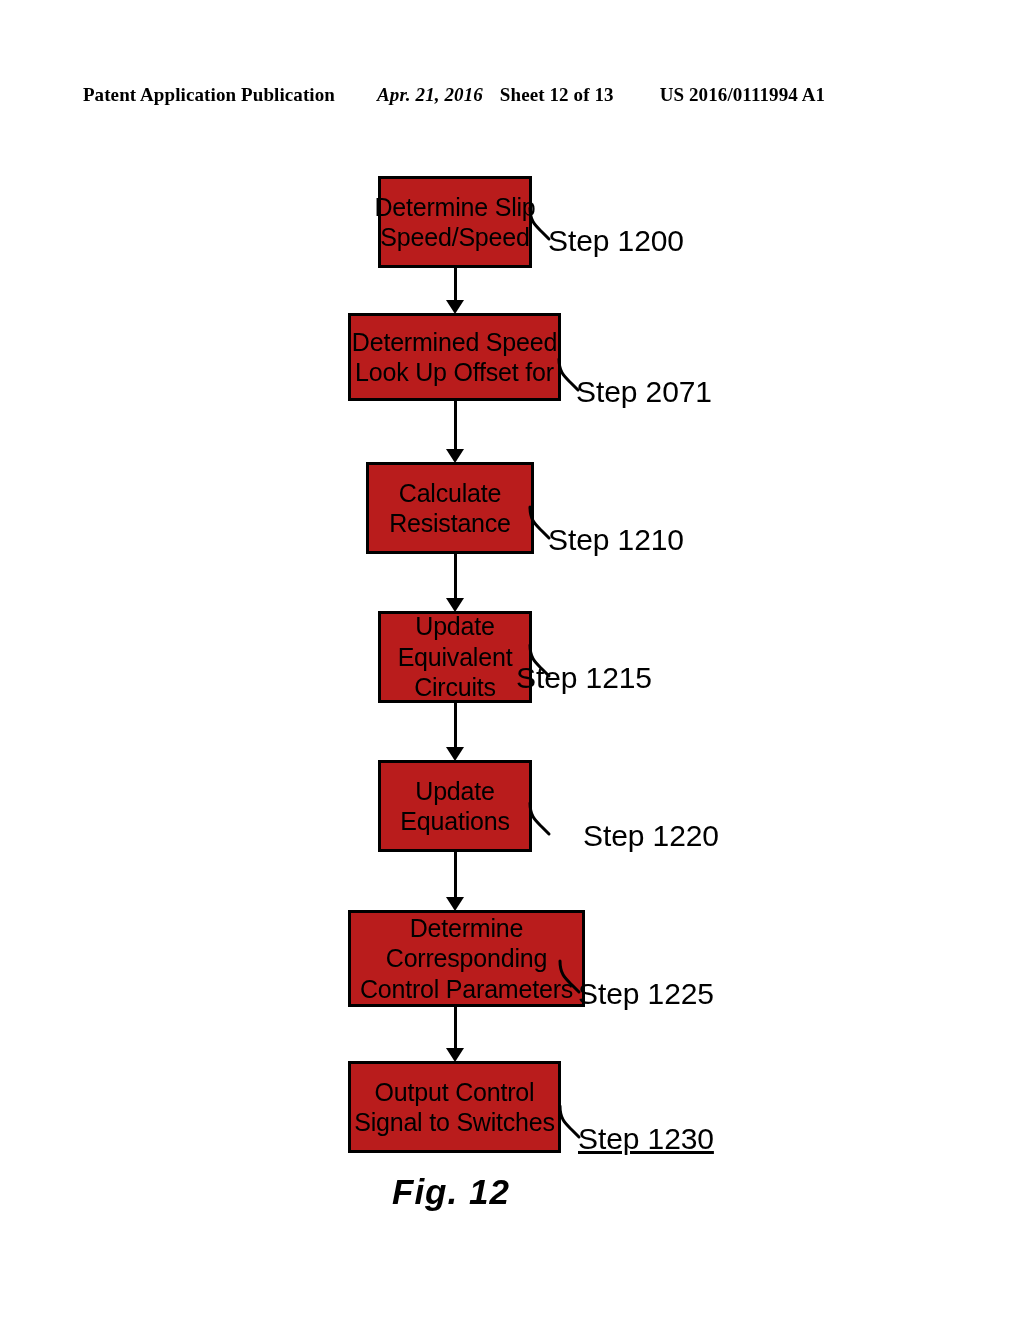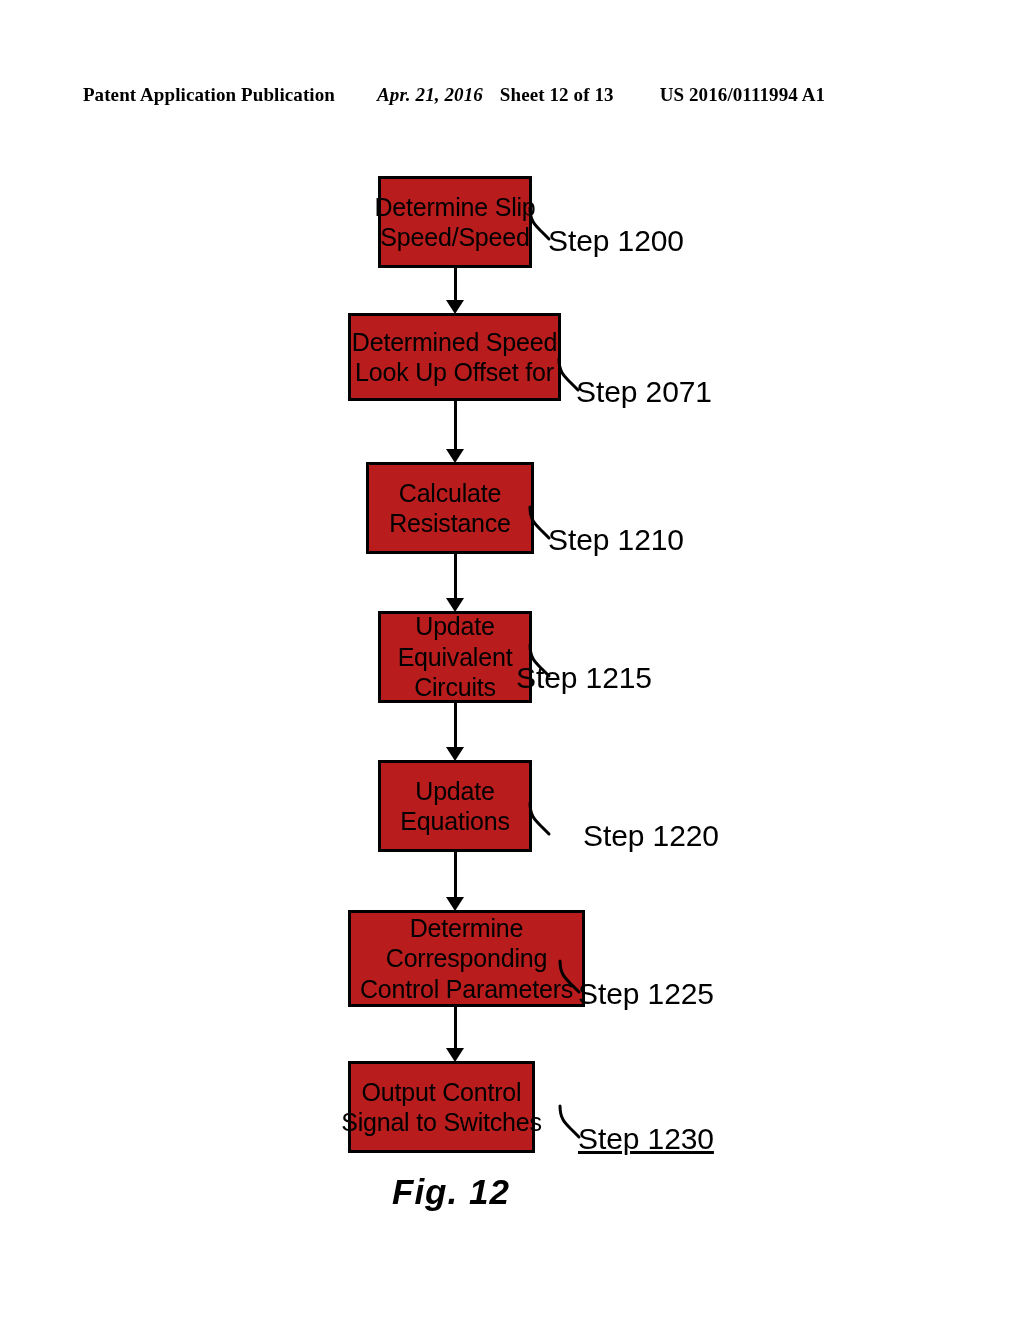--- a/index.html
+++ b/index.html
@@ -164,21 +164,21 @@
     <div class="fc-steplabel" style="left: 548px; top: 819px; margin-left: 35px;">Step 1220</div>
     <div class="fc-box" style="left: 348px; top: 910px; width: 237px; height: 97px;">
       <span class="ln">Determine</span>
       <span class="ln">Corresponding</span>
       <span class="ln">Control Parameters</span>
     </div>
     <div class="fc-leader" style="left: 557px; top: 959px;"><svg width="34" height="40" viewBox="0 0 34 40">
         <path d="M3 2 C 3 16, 9 20, 16 27 L 22 33" fill="none" stroke="#000000" stroke-width="3" stroke-linecap="round"></path>
       </svg></div>
     <div class="fc-steplabel" style="left: 578px; top: 977px;">Step 1225</div>
-    <div class="fc-box" style="left: 348px; top: 1061px; width: 187px; height: 92px;">
+    <div class="fc-box" style="left: 348px; top: 1061px; width: 213px; height: 92px;">
       <span class="ln">Output Control</span>
       <span class="ln">Signal to Switches</span>
     </div>
     <div class="fc-leader" style="left: 557px; top: 1104px;"><svg width="34" height="40" viewBox="0 0 34 40">
         <path d="M3 2 C 3 16, 9 20, 16 27 L 22 33" fill="none" stroke="#000000" stroke-width="3" stroke-linecap="round"></path>
       </svg></div>
     <div class="fc-steplabel" style="left: 578px; top: 1122px; text-decoration: underline;">Step 1230</div>
   </div>
 
 <div class="fig-caption" id="fig-caption" style="left: 392px; top: 1172px;">Fig. 12</div>

